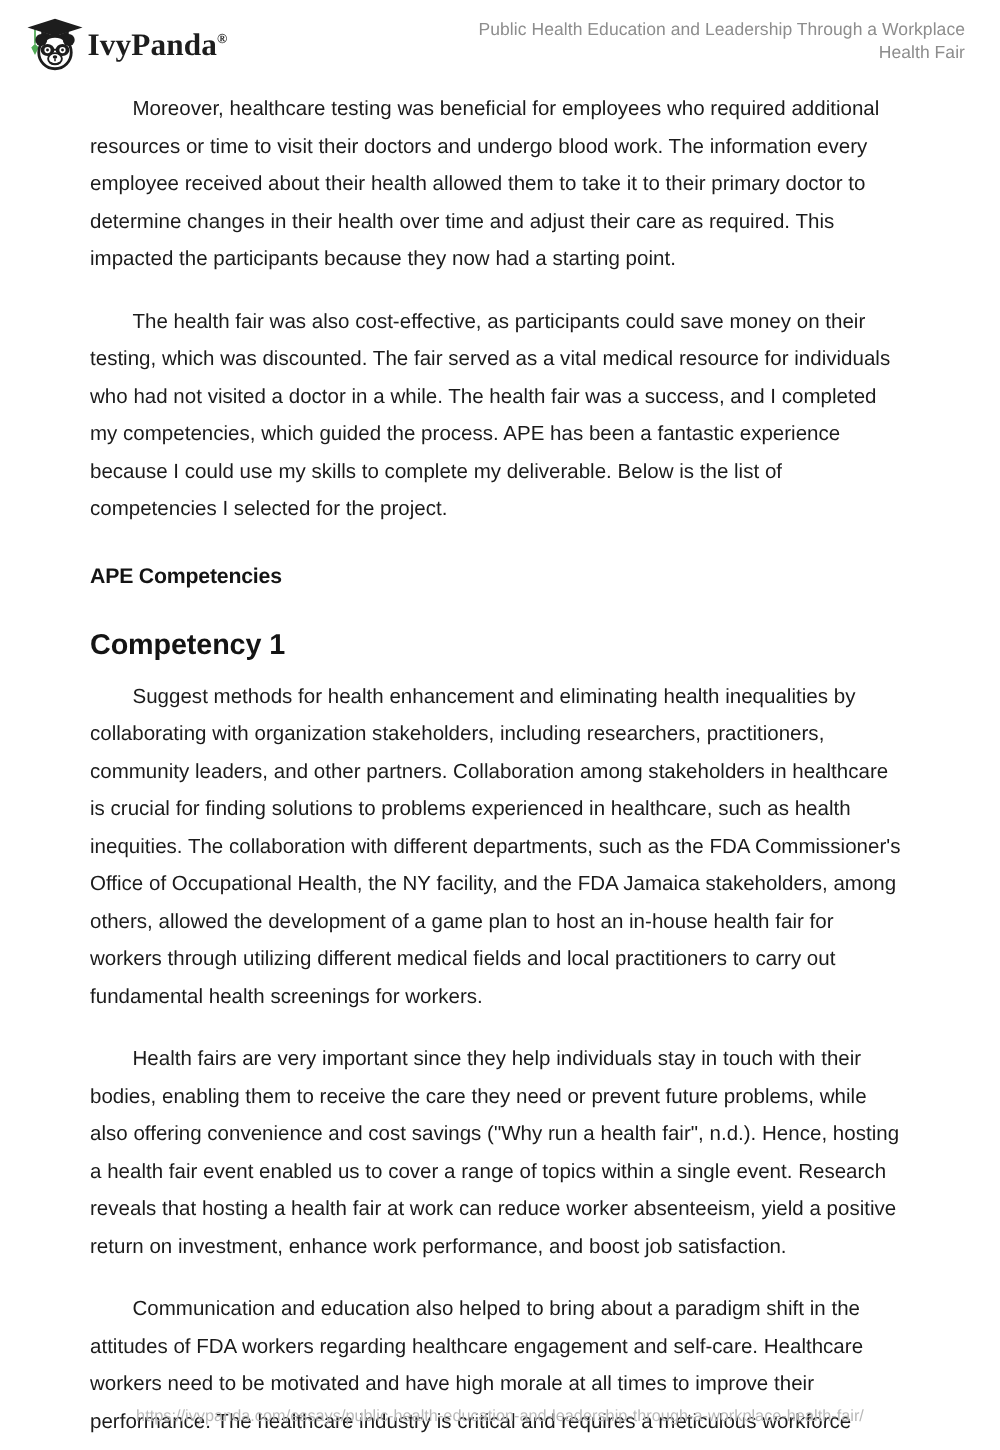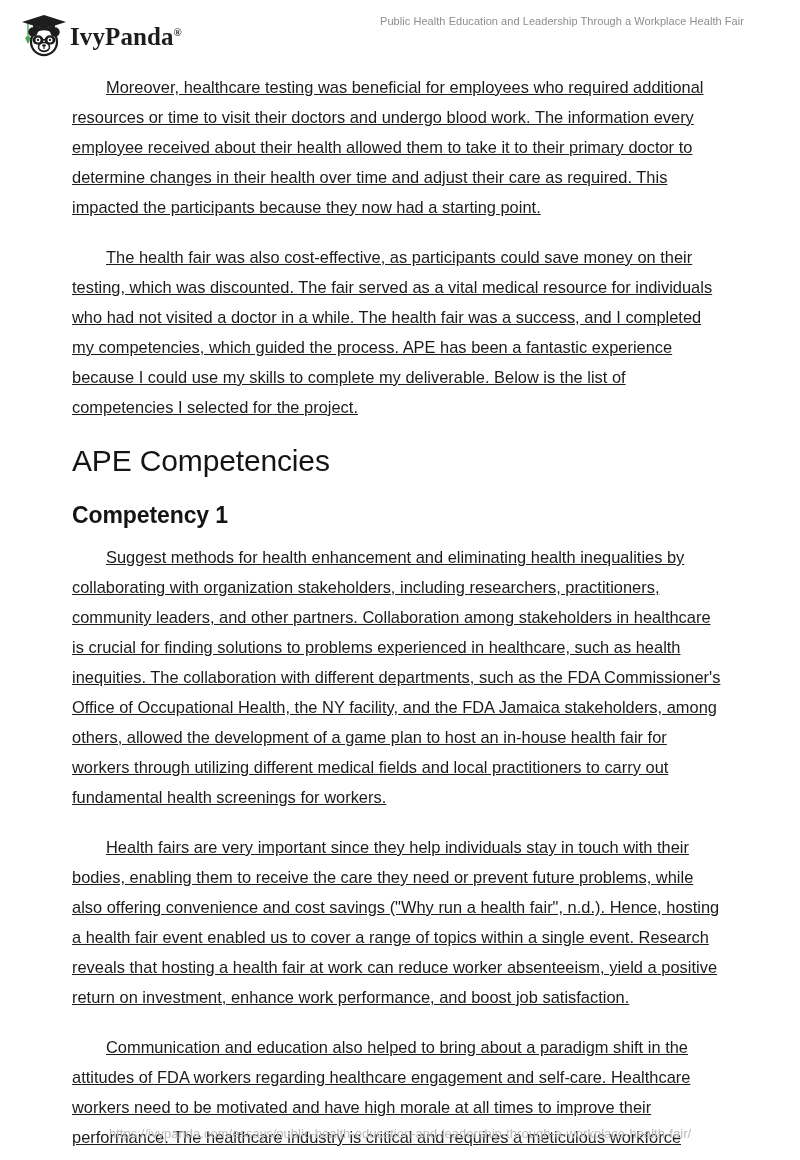--- a/index.html
+++ b/index.html
@@ -56,22 +56,22 @@
   .brand-name .reg {
     font-size: 11px;
     vertical-align: super;
     font-weight: bold;
   }
   .header-title {
     position: absolute;
     left: 352px;
     top: 14px;
     width: 420px;
-    text-align: center;
-    font-size: 11px;
+    text-align: right;
+    font-size: 14px;
     color: #8d8d8d;
     letter-spacing: 0.05px;
     line-height: 1.3;
   }
 
   
   .content {
     position: absolute;
     left: 72px;
     top: 72px;
@@ -80,25 +80,24 @@
   .para {
     font-size: 16.4px;
     line-height: 30px;
     color: #1b1b1b;
     margin: 0 0 20px 0;
     text-align: left;
     letter-spacing: 0.02px;
   }
   .para.indent {
     text-indent: 34px;
-    text-decoration: underline;
   }
   h2.section-title {
-    font-size: 30px;
-    font-weight: normal;
+    font-size: 17px;
+    font-weight: bold;
     color: #141414;
     margin: 22px 0 10px 0;
     line-height: 34px;
     letter-spacing: -0.15px;
   }
   h3.sub-title {
     font-size: 23px;
     font-weight: bold;
     color: #141414;
     margin: 22px 0 12px 0;

